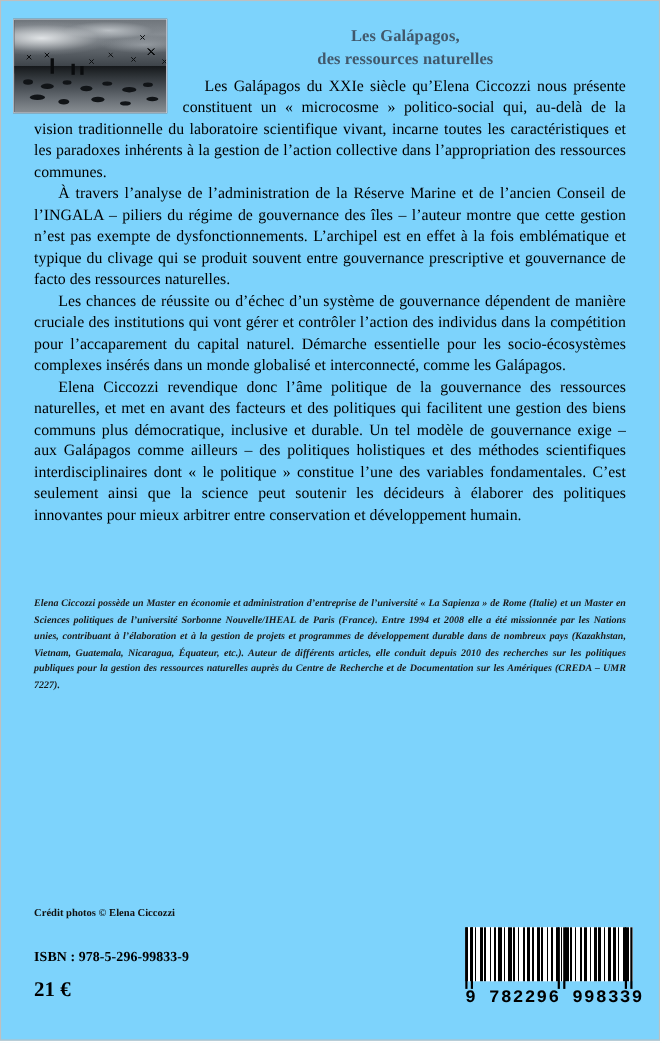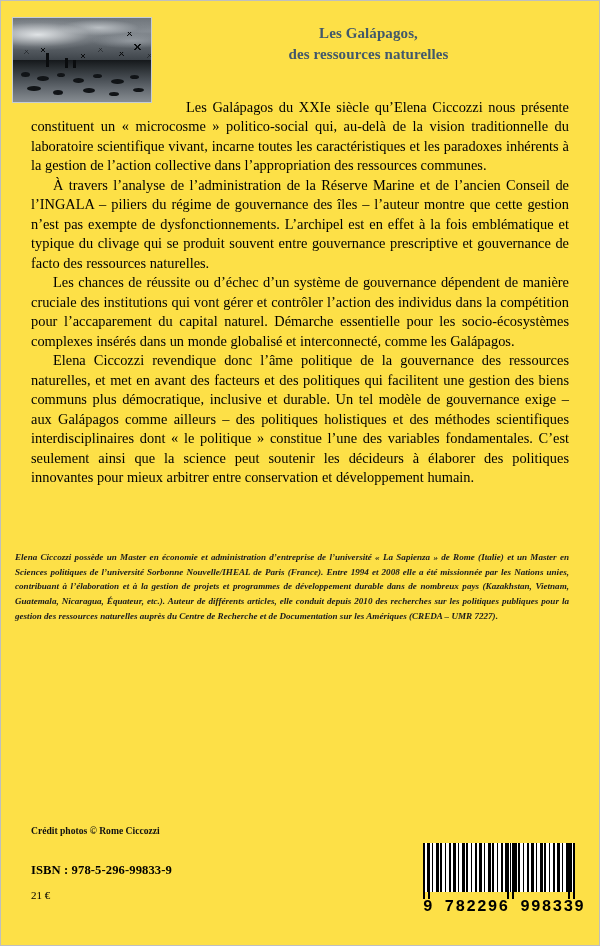--- a/index.html
+++ b/index.html
@@ -13,21 +13,21 @@
     font-family: "Liberation Serif", "DejaVu Serif", serif;
     overflow: hidden;
   }
 
   .page {
     position: relative;
     width: 600px;
     height: 946px;
     box-sizing: border-box;
     border: 1px solid #bfbfbf;
-    background: #fde047;
+    background: #7dd3fc;
     overflow: hidden;
   }
 
   
   .photo-wrap {
     float: left;
     width: 140px;
     height: 86px;
     margin: 16px 14px 4px 11px;
     border: 1px solid #c6cdd6;
@@ -100,27 +100,26 @@
     line-height: 1.355;
     text-align: justify;
     color: #000000;
   }
   .body-copy p {
     margin: 0;
     text-indent: 22px;
   }
   .body-copy p.first {
     text-indent: 20px;
-    margin-top: 28px;
   }
 
   
   .bio {
     clear: both;
-    padding: 62px 30px 0 14px;
+    padding: 62px 30px 0 30px;
     font-size: 9.1px;
     line-height: 1.62;
     font-style: italic;
     font-weight: bold;
     text-align: justify;
     color: #1a1a1a;
   }
   .bio p { margin: 0; }
 
   
@@ -147,22 +146,22 @@
     font-size: 12.6px;
     font-weight: bold;
     letter-spacing: 0.1px;
     color: #000000;
     white-space: nowrap;
   }
   .price {
     position: absolute;
     left: 30px;
     top: 68px;
-    font-size: 11px;
-    font-weight: normal;
+    font-size: 19px;
+    font-weight: bold;
     color: #000000;
     white-space: nowrap;
   }
 
   
   .barcode {
     position: absolute;
     right: 24px;
     bottom: 24px;
     width: 152px;
@@ -257,21 +256,21 @@
     <p>À travers l’analyse de l’administration de la Réserve Marine et de l’ancien Conseil de l’INGALA – piliers du régime de gouvernance des îles – l’auteur montre que cette gestion n’est pas exempte de dysfonctionnements. L’archipel est en effet à la fois emblématique et typique du clivage qui se produit souvent entre gouvernance prescriptive et gouvernance de facto des ressources naturelles.</p>
     <p>Les chances de réussite ou d’échec d’un système de gouvernance dépendent de manière cruciale des institutions qui vont gérer et contrôler l’action des individus dans la compétition pour l’accaparement du capital naturel. Démarche essentielle pour les socio-écosystèmes complexes insérés dans un monde globalisé et interconnecté, comme les Galápagos.</p>
     <p>Elena Ciccozzi revendique donc l’âme politique de la gouvernance des ressources naturelles, et met en avant des facteurs et des politiques qui facilitent une gestion des biens communs plus démocratique, inclusive et durable. Un tel modèle de gouvernance exige – aux Galápagos comme ailleurs – des politiques holistiques et des méthodes scientifiques interdisciplinaires dont « le politique » constitue l’une des variables fondamentales. C’est seulement ainsi que la science peut soutenir les décideurs à élaborer des politiques innovantes pour mieux arbitrer entre conservation et développement humain.</p>
   </div>
 
   <div class="bio">
     <p>Elena Ciccozzi possède un Master en économie et administration d’entreprise de l’université « La Sapienza » de Rome (Italie) et un Master en Sciences politiques de l’université Sorbonne Nouvelle/IHEAL de Paris (France). Entre 1994 et 2008 elle a été missionnée par les Nations unies, contribuant à l’élaboration et à la gestion de projets et programmes de développement durable dans de nombreux pays (Kazakhstan, Vietnam, Guatemala, Nicaragua, Équateur, etc.). Auteur de différents articles, elle conduit depuis 2010 des recherches sur les politiques publiques pour la gestion des ressources naturelles auprès du Centre de Recherche et de Documentation sur les Amériques (CREDA – UMR 7227).</p>
   </div>
 
   <div class="footer">
-    <div class="credit">Crédit photos © Rome Ciccozzi</div>
+    <div class="credit">Crédit photos © Elena Ciccozzi</div>
     <div class="isbn">ISBN : 978-5-296-99833-9</div>
     <div class="price">21 €</div>
 
     <div class="barcode">
       <div class="barcode-bars"></div>
       <div class="barcode-guard g1"></div>
       <div class="barcode-guard g2"></div>
       <div class="barcode-guard g3"></div>
       <div class="barcode-guard g4"></div>
       <div class="barcode-guard g5"></div>

